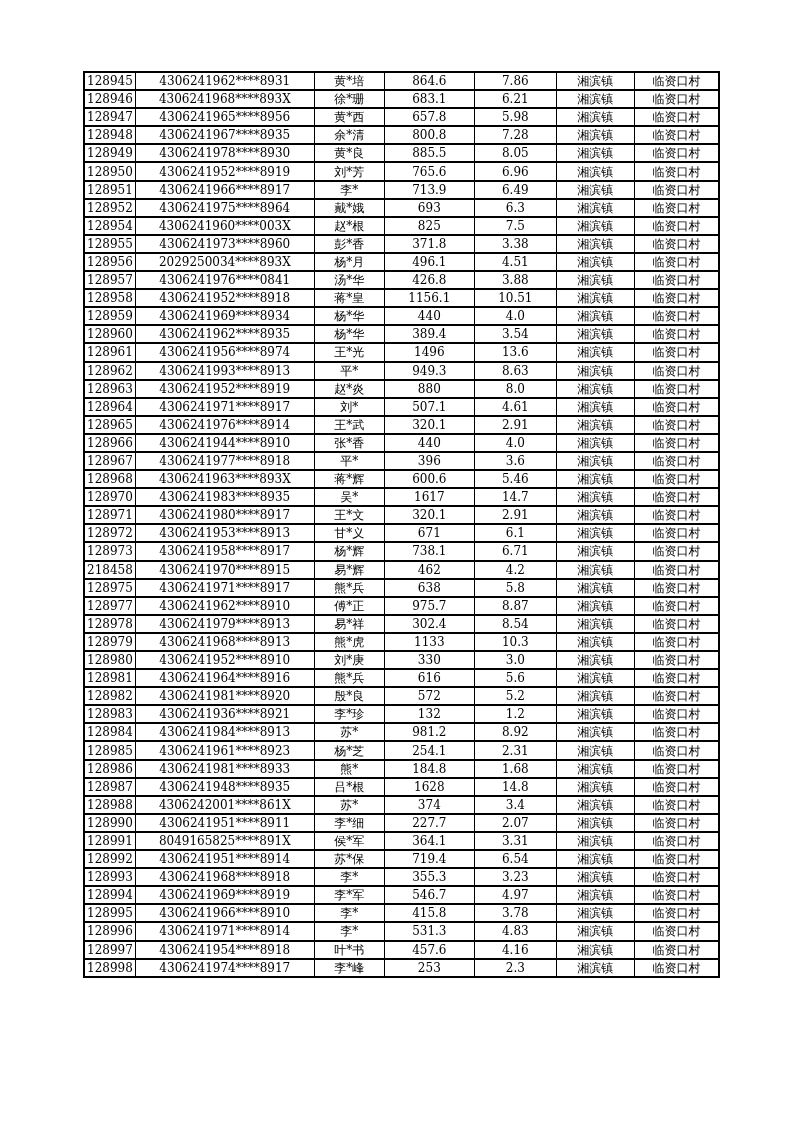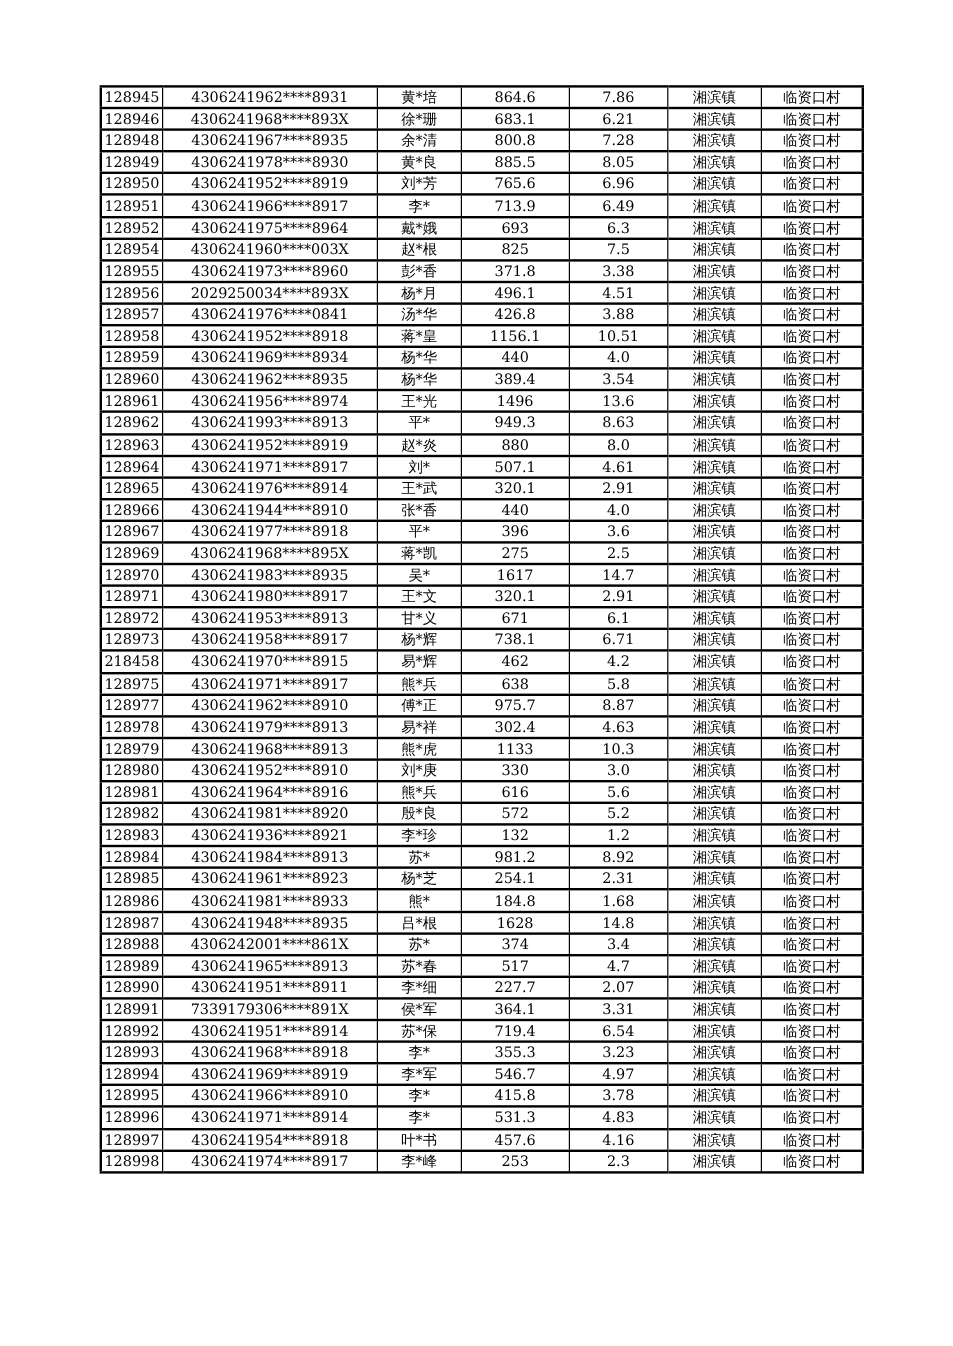--- a/index.html
+++ b/index.html
@@ -78,20 +78,29 @@
         <tr>
           <td>128946</td>
           <td>4306241968****893X</td>
           <td>徐*珊</td>
           <td>683.1</td>
           <td>6.21</td>
           <td>湘滨镇</td>
           <td>临资口村</td>
         </tr>
         <tr>
+          <td>128947</td>
+          <td>4306241965****8956</td>
+          <td>黄*西</td>
+          <td>657.8</td>
+          <td>5.98</td>
+          <td>湘滨镇</td>
+          <td>临资口村</td>
+        </tr>
+        <tr>
           <td>128948</td>
           <td>4306241967****8935</td>
           <td>余*清</td>
           <td>800.8</td>
           <td>7.28</td>
           <td>湘滨镇</td>
           <td>临资口村</td>
         </tr>
         <tr>
           <td>128949</td>
@@ -249,25 +258,25 @@
         <tr>
           <td>128967</td>
           <td>4306241977****8918</td>
           <td>平*</td>
           <td>396</td>
           <td>3.6</td>
           <td>湘滨镇</td>
           <td>临资口村</td>
         </tr>
         <tr>
-          <td>128969</td>
-          <td>4306241968****895X</td>
-          <td>蒋*凯</td>
-          <td>275</td>
-          <td>2.5</td>
+          <td>128968</td>
+          <td>4306241963****893X</td>
+          <td>蒋*辉</td>
+          <td>600.6</td>
+          <td>5.46</td>
           <td>湘滨镇</td>
           <td>临资口村</td>
         </tr>
         <tr>
           <td>128970</td>
           <td>4306241983****8935</td>
           <td>吴*</td>
           <td>1617</td>
           <td>14.7</td>
           <td>湘滨镇</td>
@@ -325,21 +334,21 @@
           <td>975.7</td>
           <td>8.87</td>
           <td>湘滨镇</td>
           <td>临资口村</td>
         </tr>
         <tr>
           <td>128978</td>
           <td>4306241979****8913</td>
           <td>易*祥</td>
           <td>302.4</td>
-          <td>4.63</td>
+          <td>8.54</td>
           <td>湘滨镇</td>
           <td>临资口村</td>
         </tr>
         <tr>
           <td>128979</td>
           <td>4306241968****8913</td>
           <td>熊*虎</td>
           <td>1133</td>
           <td>10.3</td>
           <td>湘滨镇</td>
@@ -420,40 +429,31 @@
         <tr>
           <td>128988</td>
           <td>4306242001****861X</td>
           <td>苏*</td>
           <td>374</td>
           <td>3.4</td>
           <td>湘滨镇</td>
           <td>临资口村</td>
         </tr>
         <tr>
-          <td>128989</td>
-          <td>4306241965****8913</td>
-          <td>苏*春</td>
-          <td>517</td>
-          <td>4.7</td>
-          <td>湘滨镇</td>
-          <td>临资口村</td>
-        </tr>
-        <tr>
           <td>128990</td>
           <td>4306241951****8911</td>
           <td>李*细</td>
           <td>227.7</td>
           <td>2.07</td>
           <td>湘滨镇</td>
           <td>临资口村</td>
         </tr>
         <tr>
           <td>128991</td>
-          <td>7339179306****891X</td>
+          <td>8049165825****891X</td>
           <td>侯*军</td>
           <td>364.1</td>
           <td>3.31</td>
           <td>湘滨镇</td>
           <td>临资口村</td>
         </tr>
         <tr>
           <td>128992</td>
           <td>4306241951****8914</td>
           <td>苏*保</td>

